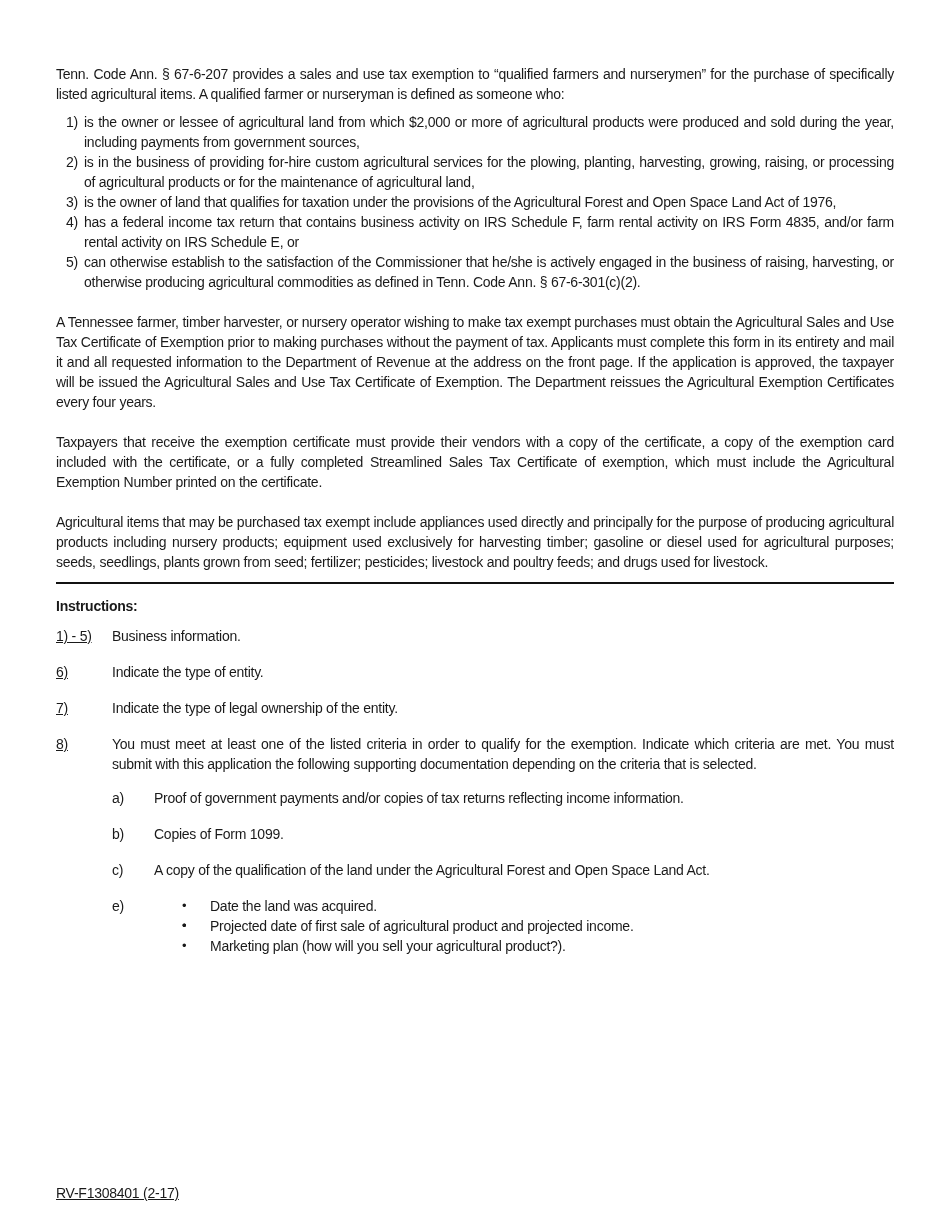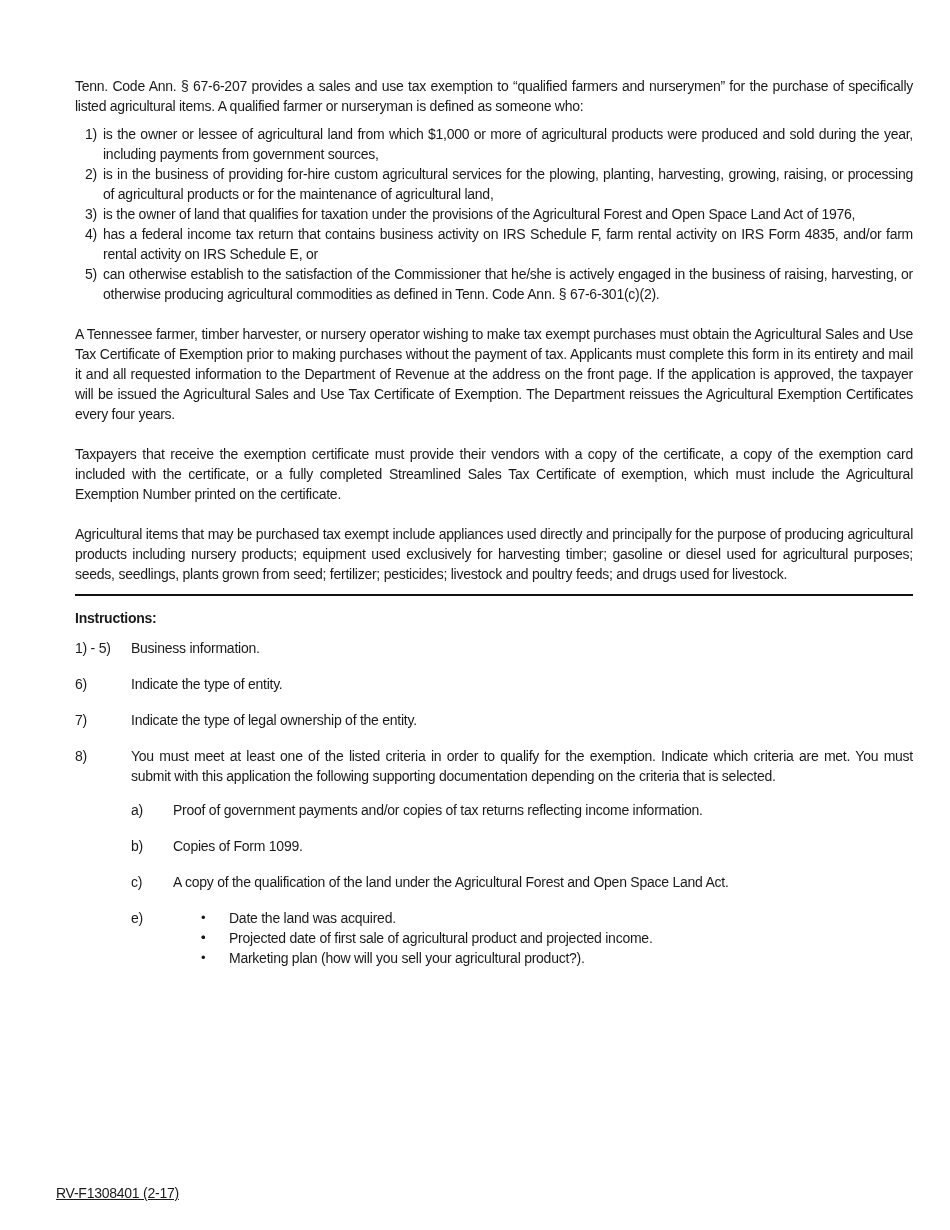--- a/index.html
+++ b/index.html
@@ -3,49 +3,49 @@
 <meta charset="utf-8">
 <style>
   html, body { margin: 0; padding: 0; background: #ffffff; }
   body {
     width: 950px; height: 1230px; position: relative; overflow: hidden;
     font-family: "Liberation Sans", sans-serif;
     color: #1a1a1a;
     font-size: 14px;
     letter-spacing: -0.25px;
   }
-  .page { position: absolute; left: 56px; top: 76px; width: 838px; margin-left: 19px; }
+  .page { position: absolute; left: 56px; top: 64px; width: 838px; }
   .just { text-align: justify; text-align-last: left; line-height: 20px; margin: 0; }
   .intro { margin: 0; }
   ol.criteria { list-style: none; margin: 8px 0 0 0; padding: 0; }
   ol.criteria li { position: relative; padding-left: 28px; line-height: 20px; text-align: justify; }
   ol.criteria li .num { position: absolute; left: 10px; top: 0; }
   .para { margin-top: 20px; }
   .rule { border: none; border-top: 2px solid #111; margin: 10px 0 0 0; height: 0; }
   .instr-title { font-weight: bold; margin-top: 12px; line-height: 20px; }
   .instr { position: relative; padding-left: 56px; line-height: 20px; margin-top: 10px; }
-  .instr .lbl { position: absolute; left: 0; top: 0; }
+  .instr .lbl { position: absolute; left: 0; top: 0; text-decoration: underline; }
   .instr + .instr { margin-top: 16px; }
   .sub { position: relative; padding-left: 98px; line-height: 20px; margin-top: 16px; }
   .sub .lbl { position: absolute; left: 56px; top: 0; }
   .sub.first { margin-top: 14px; }
   ul.bullets { list-style: none; margin: 0; padding: 0; }
   ul.bullets li { position: relative; padding-left: 56px; line-height: 20px; }
   ul.bullets li .dot { position: absolute; left: 28px; top: 0; font-size: 13px; }
   .footer { position: absolute; left: 56px; top: 1183px; line-height: 20px; font-size: 14px; text-decoration: underline; }
 </style>
 </head>
 <body>
 
 <div class="page">
 
   <p class="just intro">Tenn. Code Ann. § 67-6-207 provides a sales and use tax exemption to “qualified farmers and nurserymen” for the purchase of specifically listed agricultural items.   A qualified farmer or nurseryman is defined as someone who:</p>
 
   <ol class="criteria">
-    <li><span class="num">1)</span><span>is the owner or lessee of agricultural land from which $1,000 or more of agricultural products were produced and sold during the year, including payments from government sources,</span></li>
+    <li><span class="num">1)</span><span>is the owner or lessee of agricultural land from which $2,000 or more of agricultural products were produced and sold during the year, including payments from government sources,</span></li>
     <li><span class="num">2)</span><span>is in the business of providing for-hire custom agricultural services for the plowing, planting, harvesting, growing, raising, or processing of agricultural products or for the maintenance of agricultural land,</span></li>
     <li><span class="num">3)</span><span>is the owner of land that qualifies for taxation under the provisions of the Agricultural Forest and Open Space Land Act of 1976,</span></li>
     <li><span class="num">4)</span><span>has a federal income tax return that contains business activity on IRS Schedule F, farm rental activity on IRS Form 4835, and/or farm rental activity on IRS Schedule E, or</span></li>
     <li><span class="num">5)</span><span>can otherwise establish to the satisfaction of the Commissioner that he/she is actively engaged in the business of raising, harvesting, or otherwise producing agricultural commodities as defined in Tenn. Code Ann. § 67-6-301(c)(2).</span></li>
   </ol>
 
   <p class="just para">A Tennessee farmer, timber harvester, or nursery operator wishing to make tax exempt purchases must obtain the Agricultural Sales and Use Tax Certificate of Exemption prior to making purchases without the payment of tax.  Applicants must complete this form in its entirety and mail it and all requested information to the Department of Revenue at the address on the front page.  If the application is approved, the taxpayer will be issued the Agricultural Sales and Use Tax Certificate of Exemption.  The Department reissues the Agricultural Exemption Certificates every four years.</p>
   <p class="just para">Taxpayers that receive the exemption certificate must provide their vendors with a copy of the certificate, a copy of the exemption card included with the certificate, or a fully completed Streamlined Sales Tax Certificate of exemption, which must include the Agricultural Exemption Number printed on the certificate.</p>
   <p class="just para">Agricultural items that may be purchased tax exempt include appliances used directly and principally for the purpose of producing agricultural products including nursery products; equipment used exclusively for harvesting timber; gasoline or diesel used for agricultural purposes; seeds, seedlings, plants grown from seed; fertilizer; pesticides; livestock and poultry feeds; and drugs used for livestock.</p>
 

